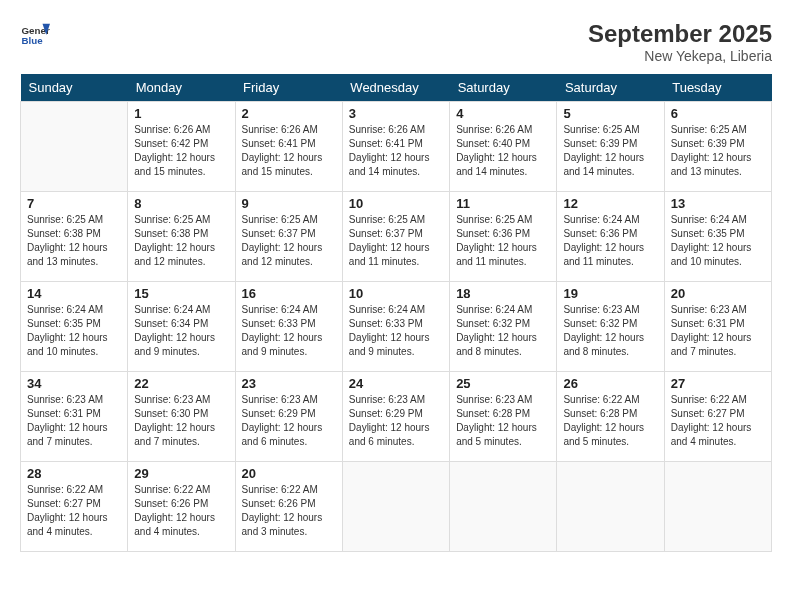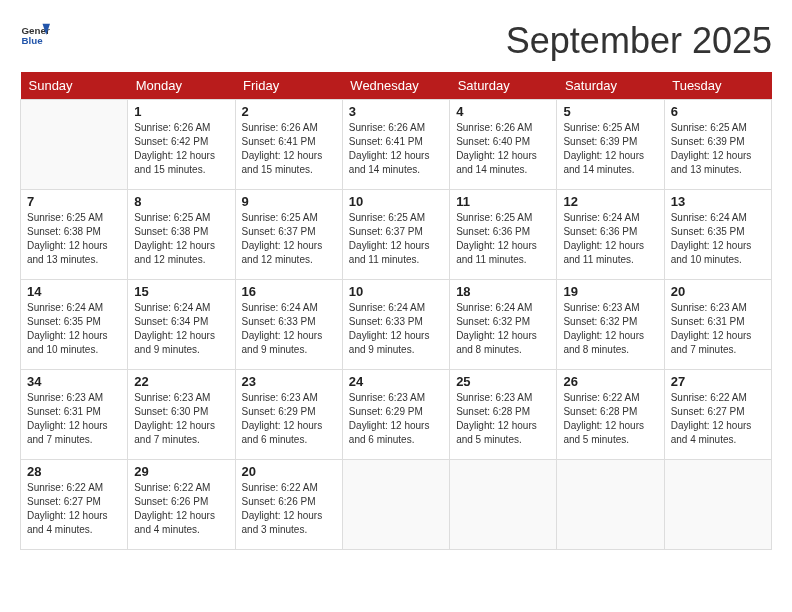--- a/index.html
+++ b/index.html
@@ -22,35 +22,35 @@
       gap: 4px;
     }
     .logo-icon {
       width: 30px;
       height: 30px;
     }
     .title-block {
       text-align: right;
     }
     .month-title {
-      font-size: 36px;
-      font-weight: normal;
+      font-size: 24px;
+      font-weight: bold;
       color: #333;
     }
     .location {
       font-size: 14px;
       color: #555;
     }
     table {
       width: 100%;
       border-collapse: collapse;
       font-size: 11px;
     }
     thead tr th {
-      background-color: #b91c1c;
+      background-color: #0c4a6e;
       color: #fff;
       padding: 6px 8px;
       text-align: left;
       font-size: 13px;
       font-weight: normal;
     }
     tbody tr td {
       border: 1px solid #ddd;
       vertical-align: top;
       padding: 4px 6px;
@@ -80,20 +80,21 @@
 <div class="header">
   <div class="logo">
     <svg class="logo-icon" viewBox="0 0 40 40">
       <text x="2" y="18" font-size="13" font-weight="bold" fill="#333">General</text>
       <text x="2" y="32" font-size="13" font-weight="bold" fill="#2255aa">Blue</text>
       <polygon points="30,5 40,5 35,20" fill="#2255aa"></polygon>
     </svg>
   </div>
   <div class="title-block">
     <div class="month-title">September 2025</div>
+    <div class="location">New Yekepa, Liberia</div>
   </div>
 </div>
 
 <table>
   <thead>
     <tr>
     <th>Sunday</th>
         <th>Monday</th>
         <th>Friday</th>
         <th>Wednesday</th>

